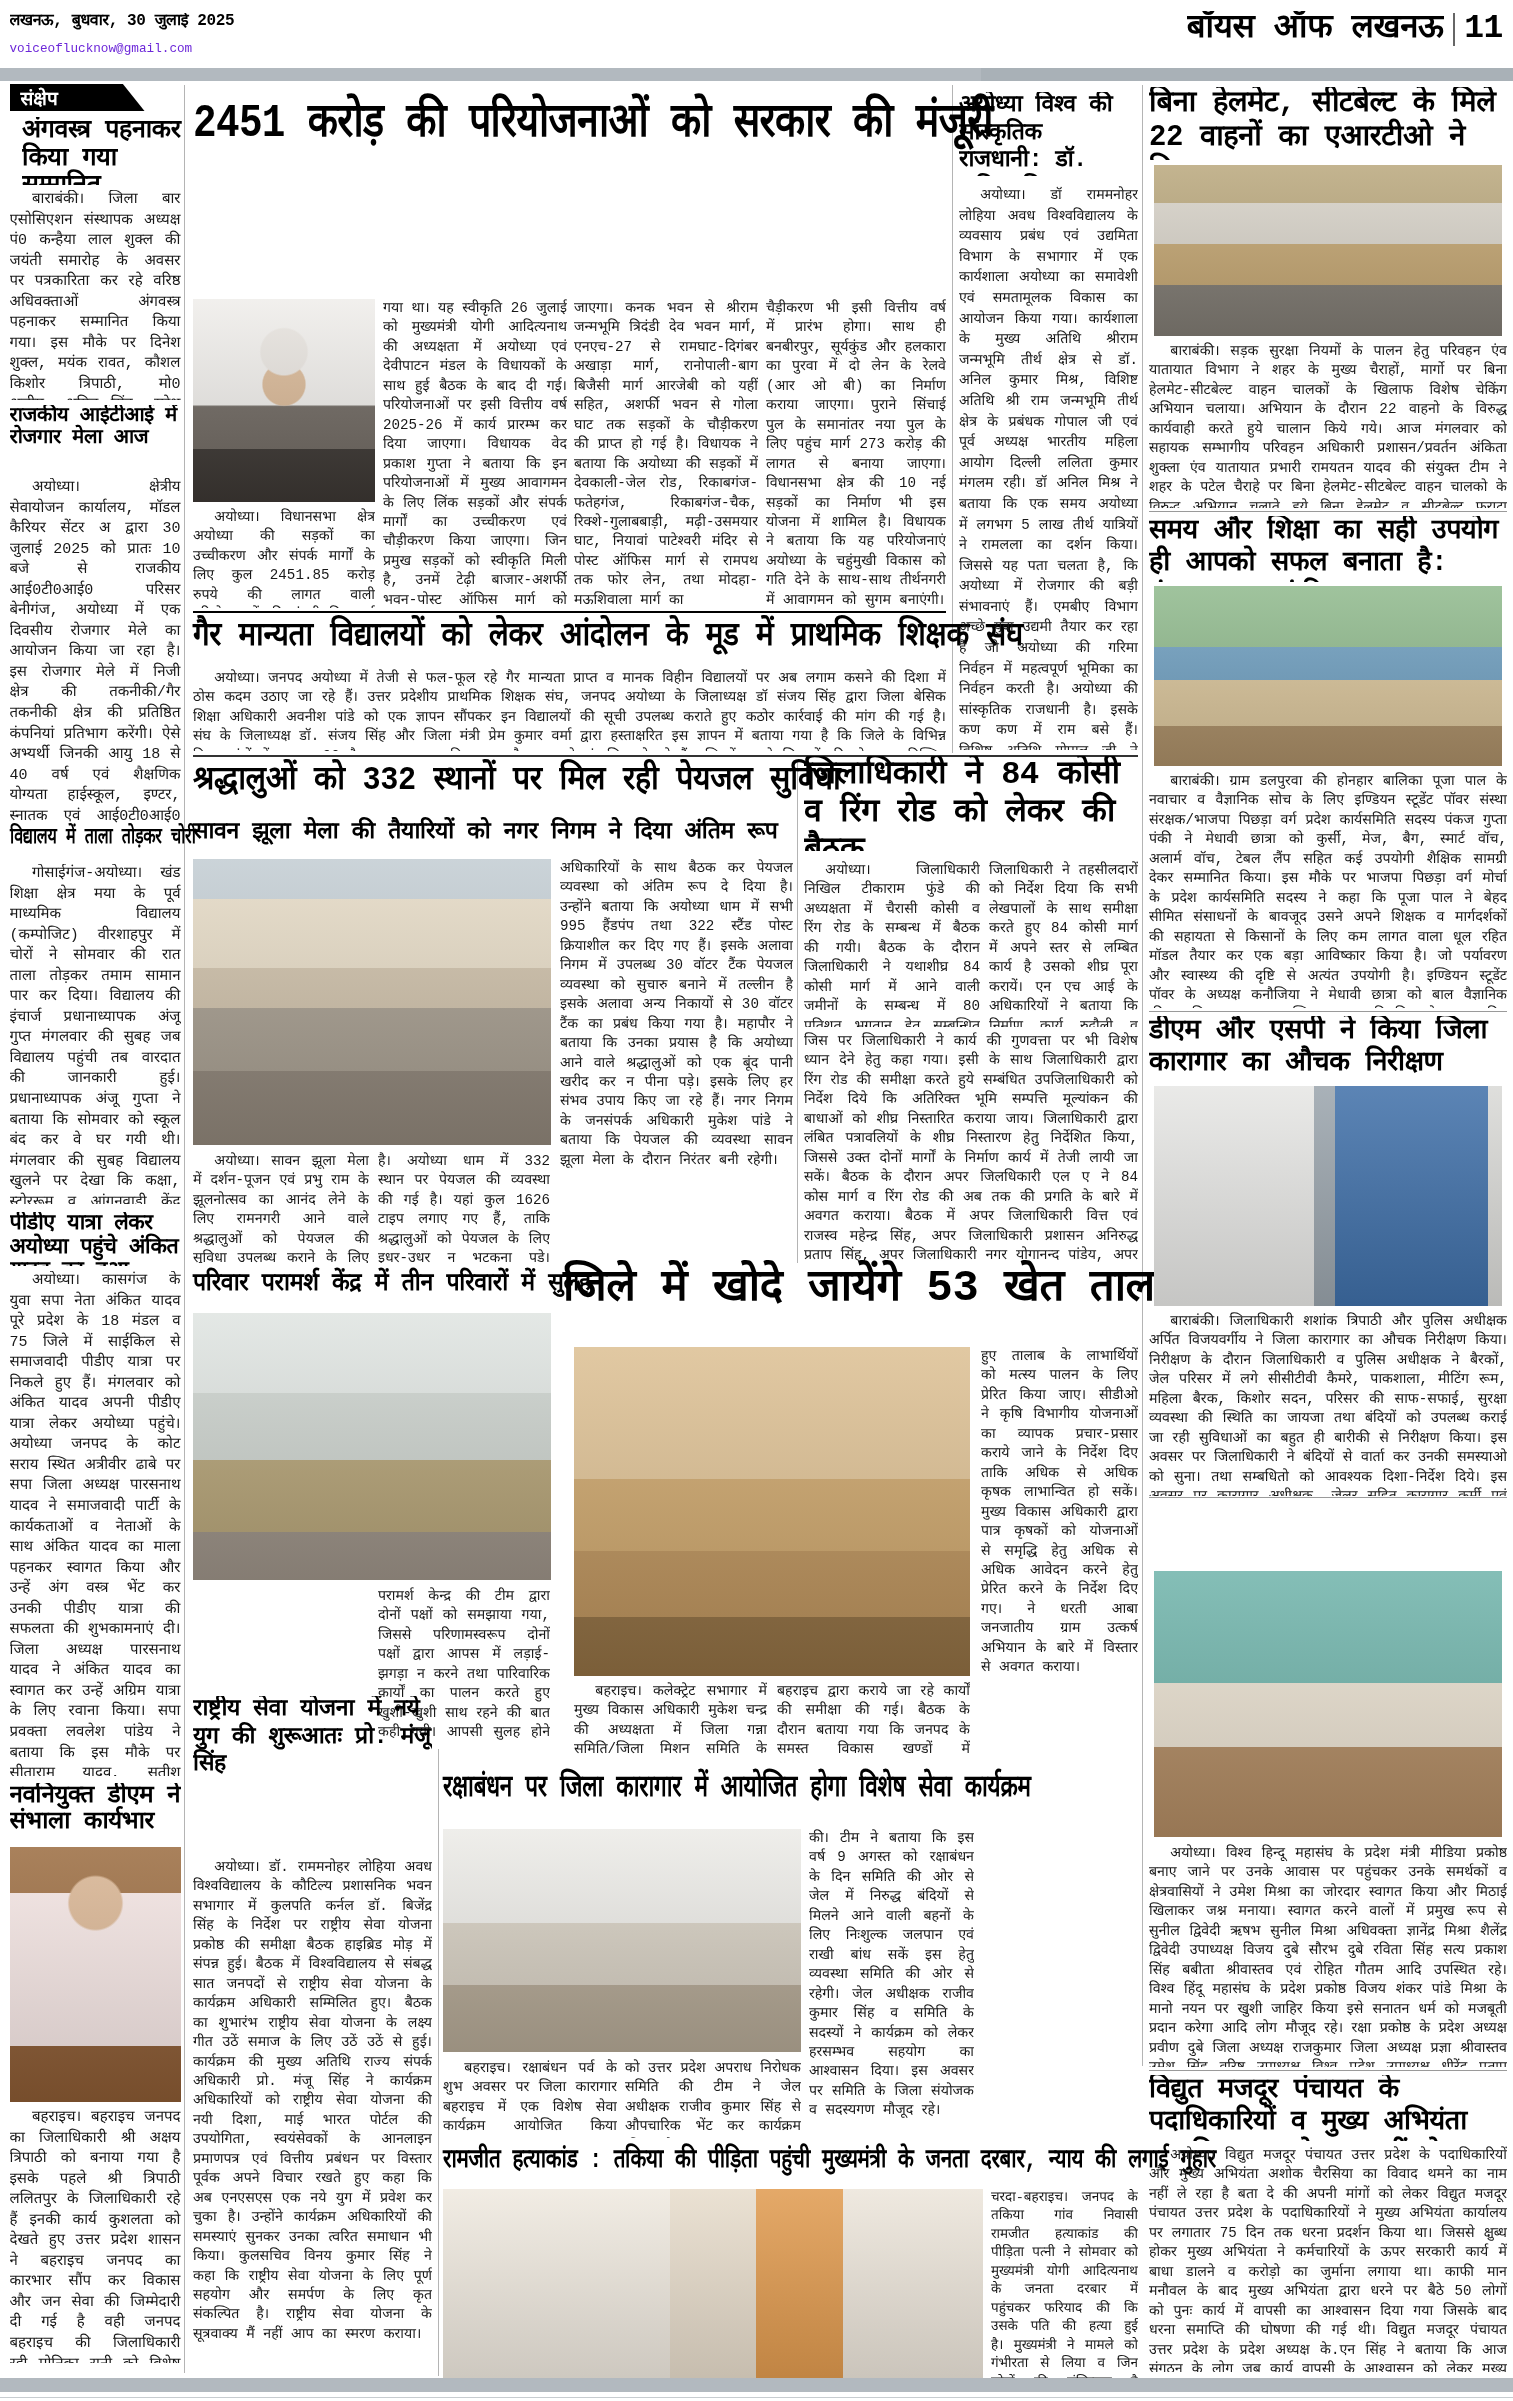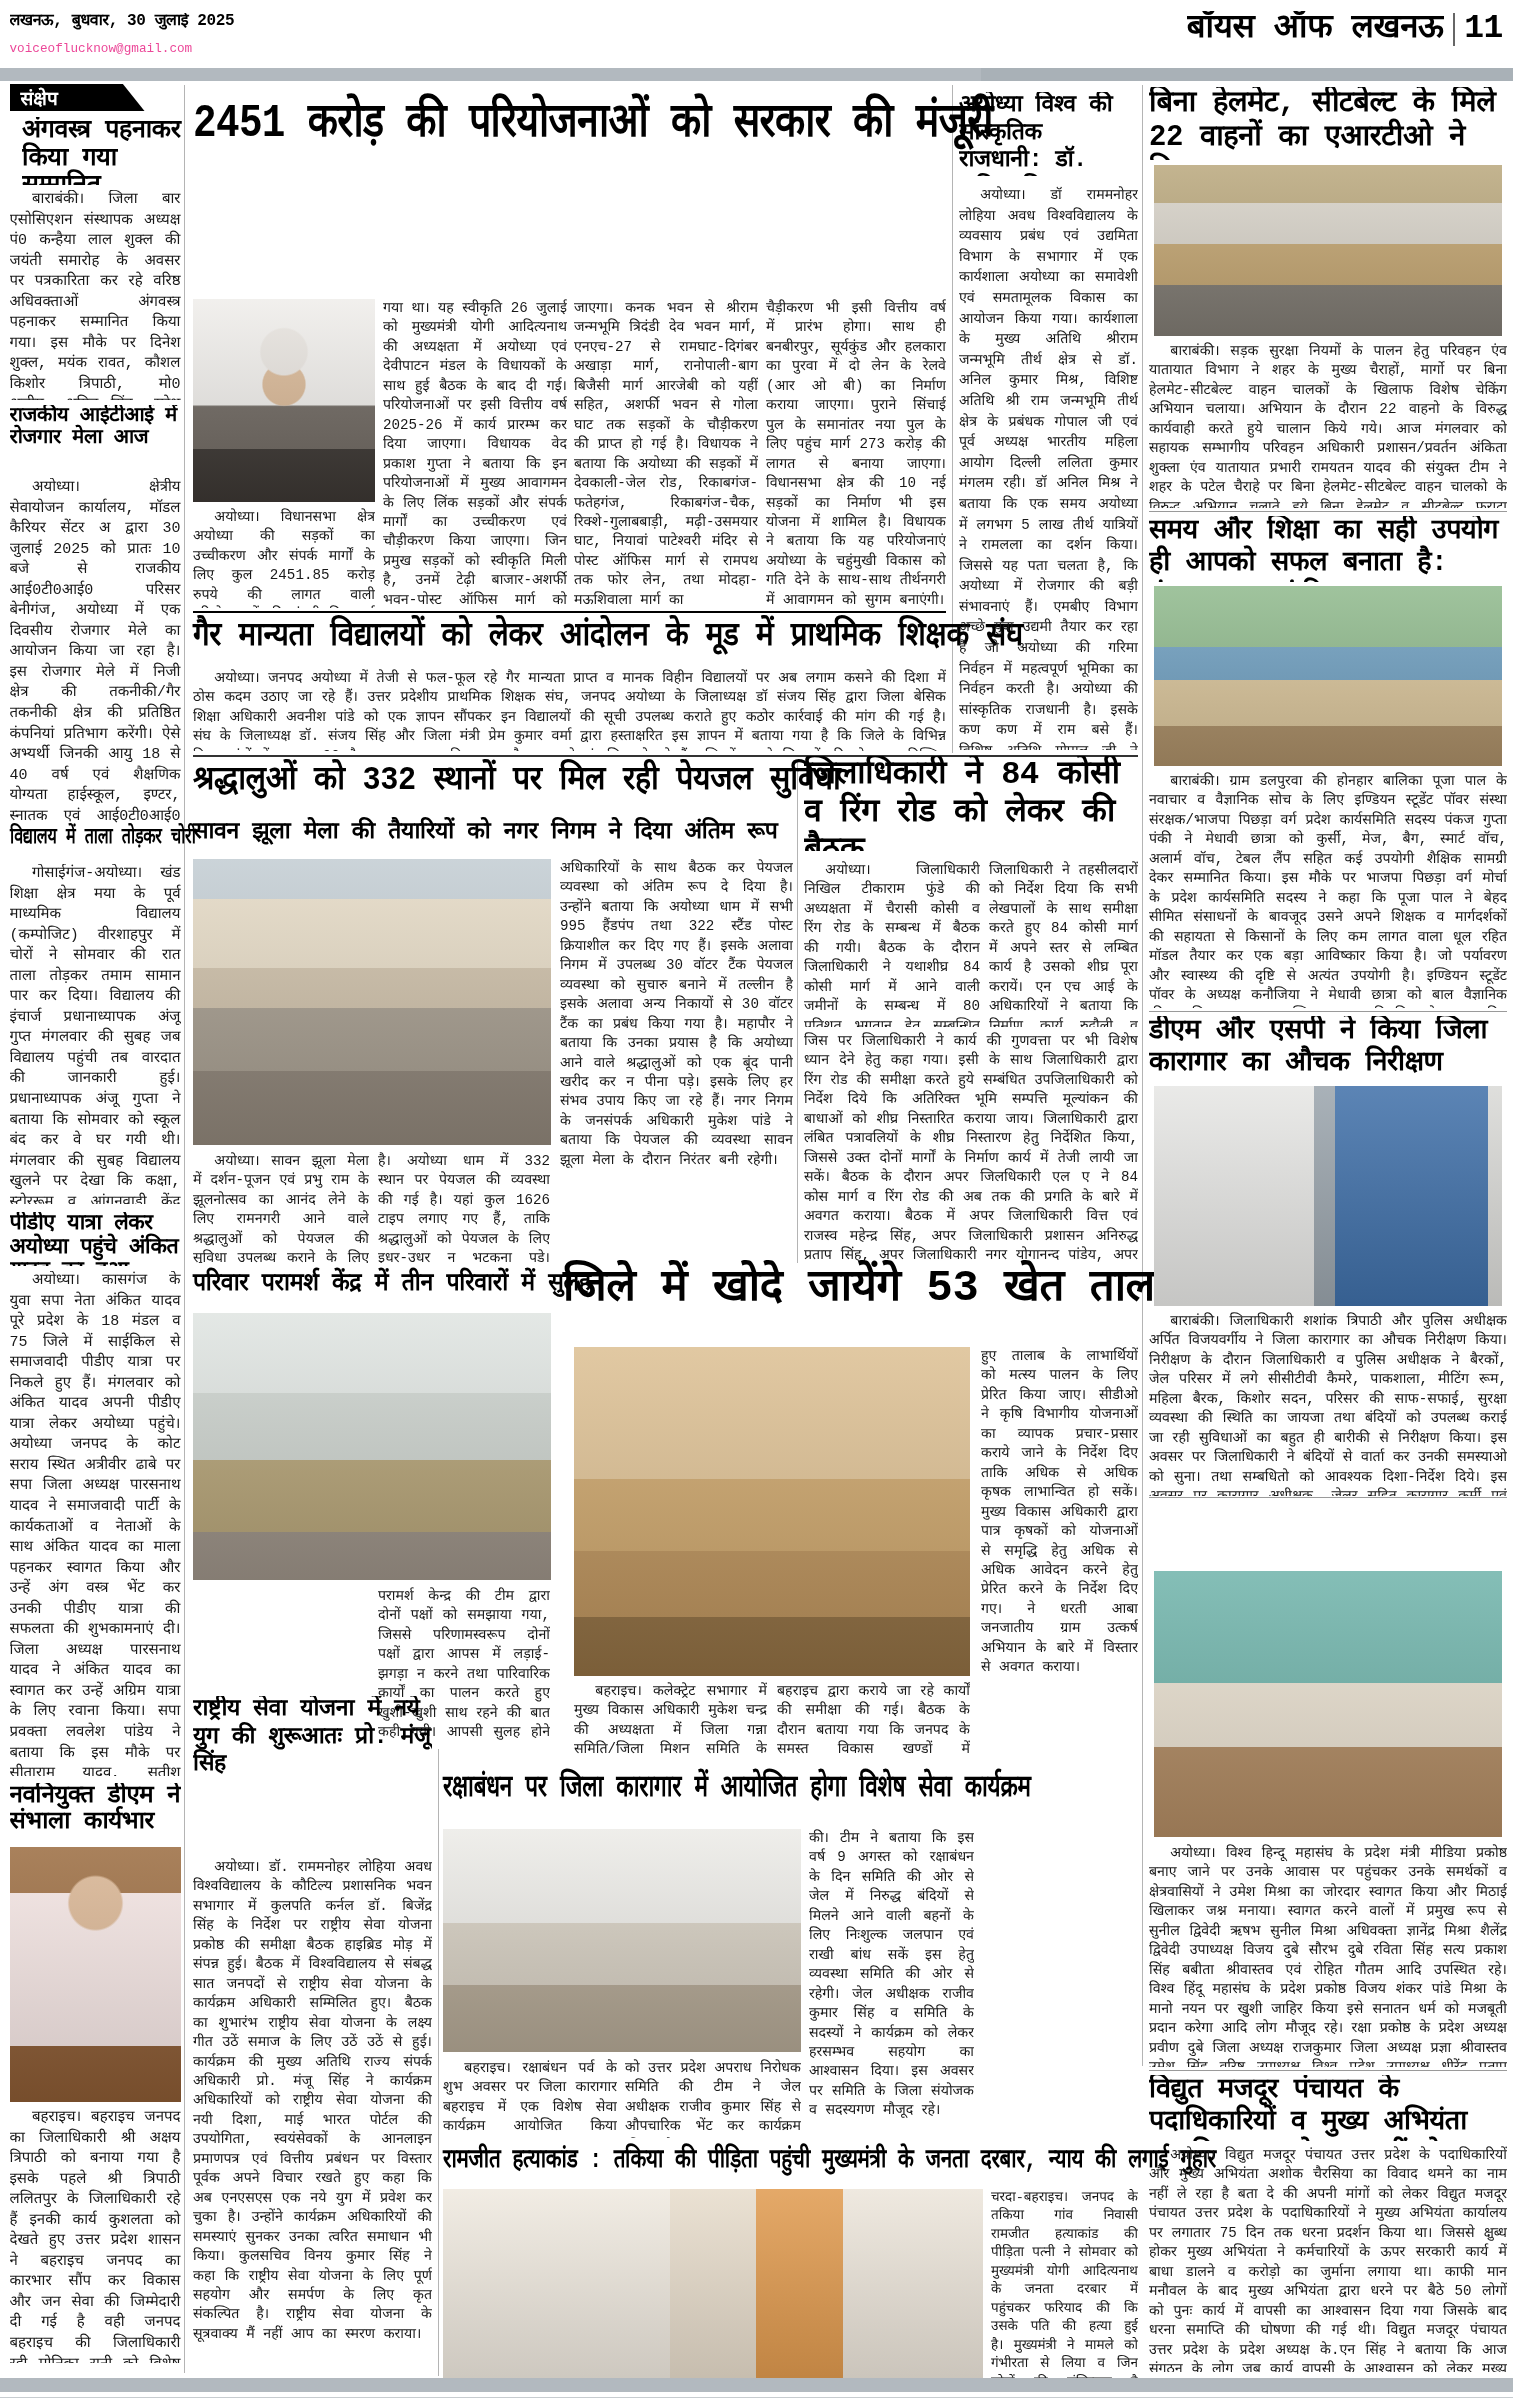--- a/index.html
+++ b/index.html
@@ -36,21 +36,21 @@
           clip-path:polygon(0 0,84% 0,100% 100%,0 100%);
           display:flex;align-items:center;padding-left:11px}
   .masthead{position:absolute;display:flex;align-items:center;justify-content:flex-end;gap:9.5px}
 </style>
 </head>
 <body>
 
 <div class="page">
 
   <div class="abs hd" style="left:9.5px;top:12.7px;width:301px;font-size:16px">लखनऊ, बुधवार, 30 जुलाई 2025</div>
-  <div class="abs" style="left:9.5px;top:41px;width:301px;font-size:12.7px;color:#ec4899">voiceoflucknow@gmail.com</div>
+  <div class="abs" style="left:9.5px;top:41px;width:301px;font-size:12.7px;color:#6d28d9">voiceoflucknow@gmail.com</div>
   <div class="masthead" style="left:1092px;top:11px;width:411px">
     <span class="hd" style="font-size:33px">बॉयस ऑफ लखनऊ</span>
     <span style="width:1.6px;height:33px;background:#666"></span>
     <span class="hd" style="font-size:33px">11</span>
   </div>
   <div class="bar" style="left:0;top:68px;width:1514px;height:12.7px"></div>
   <div class="bar" style="left:981px;top:68px;width:533px;height:12.7px;background:#a9b1b7"></div>
 
   <div class="vline" style="left:184px;top:85px;height:2288px"></div>
   <div class="vline" style="left:952px;top:85px;height:668px"></div>

